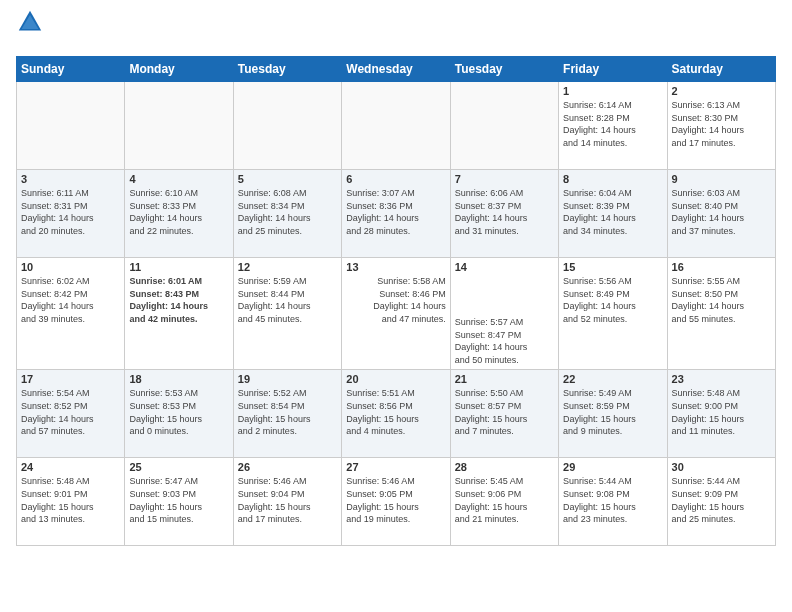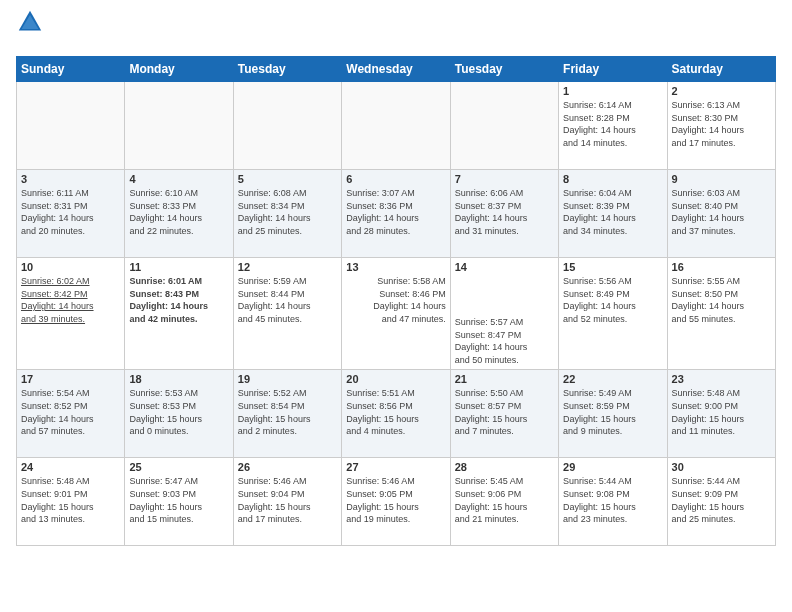--- a/index.html
+++ b/index.html
@@ -211,21 +211,21 @@
             <span class="day-num">9</span>
             <div class="day-info" style="white-space: pre-line;">Sunrise: 6:03 AM
 Sunset: 8:40 PM
 Daylight: 14 hours
 and 37 minutes.</div>
           </td>
         </tr>
         <tr>
           <td>
             <span class="day-num">10</span>
-            <div class="day-info" style="white-space: pre-line; text-decoration: underline;">Sunrise: 6:02 AM
+            <div class="day-info" style="white-space: pre-line;">Sunrise: 6:02 AM
 Sunset: 8:42 PM
 Daylight: 14 hours
 and 39 minutes.</div>
           </td>
           <td>
             <span class="day-num">11</span>
             <div class="day-info" style="white-space: pre-line; font-weight: bold;">Sunrise: 6:01 AM
 Sunset: 8:43 PM
 Daylight: 14 hours
 and 42 minutes.</div>

